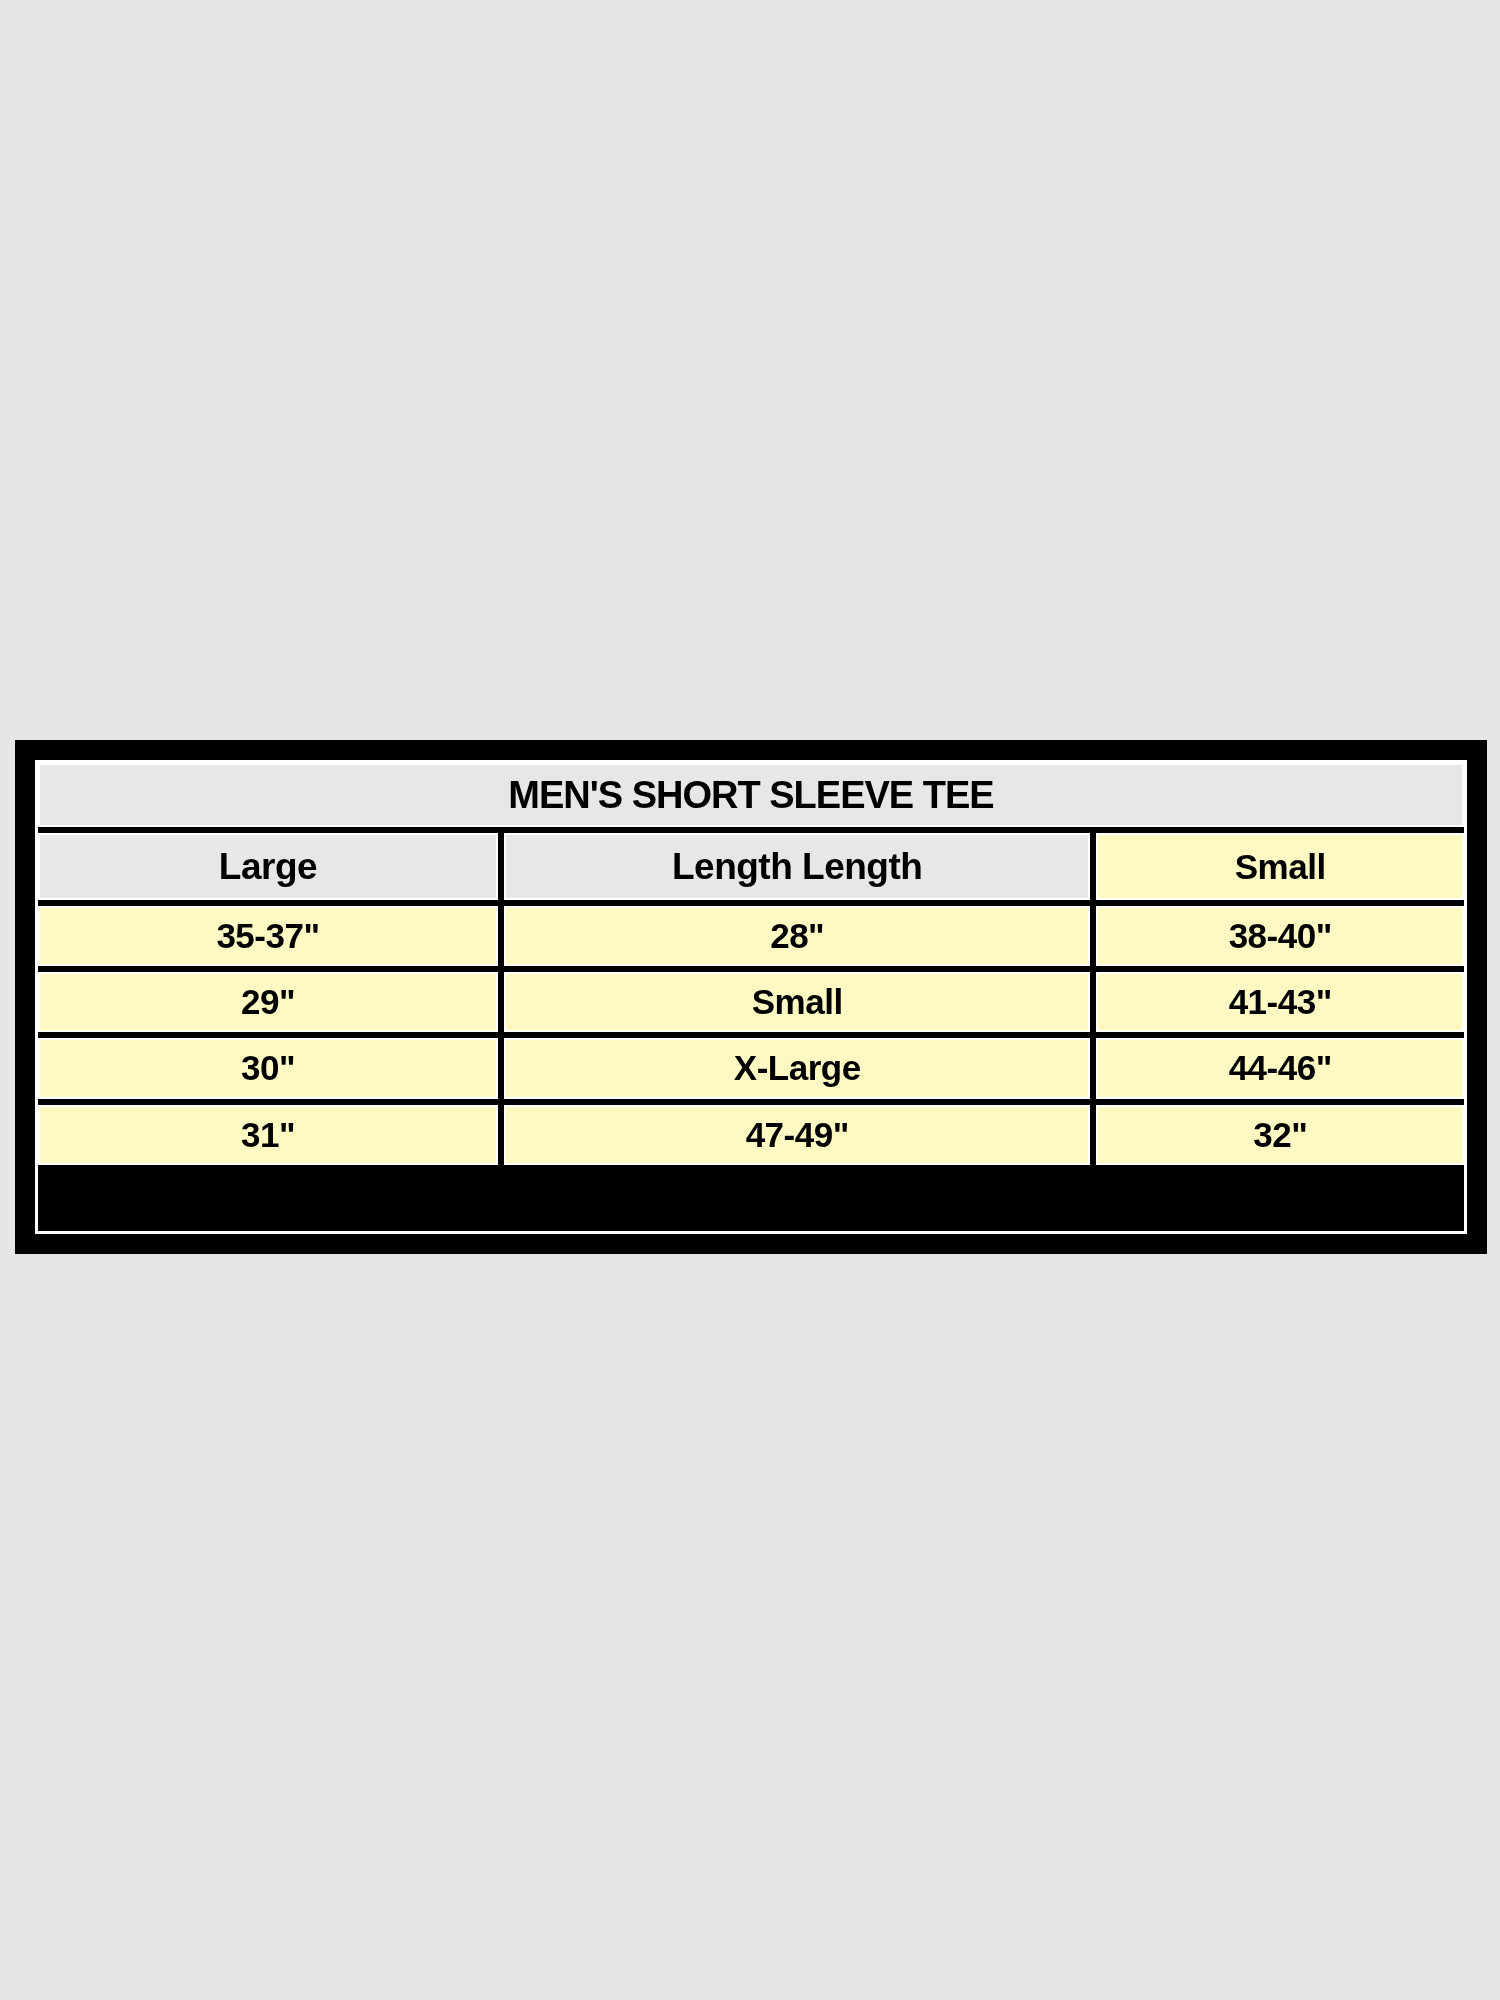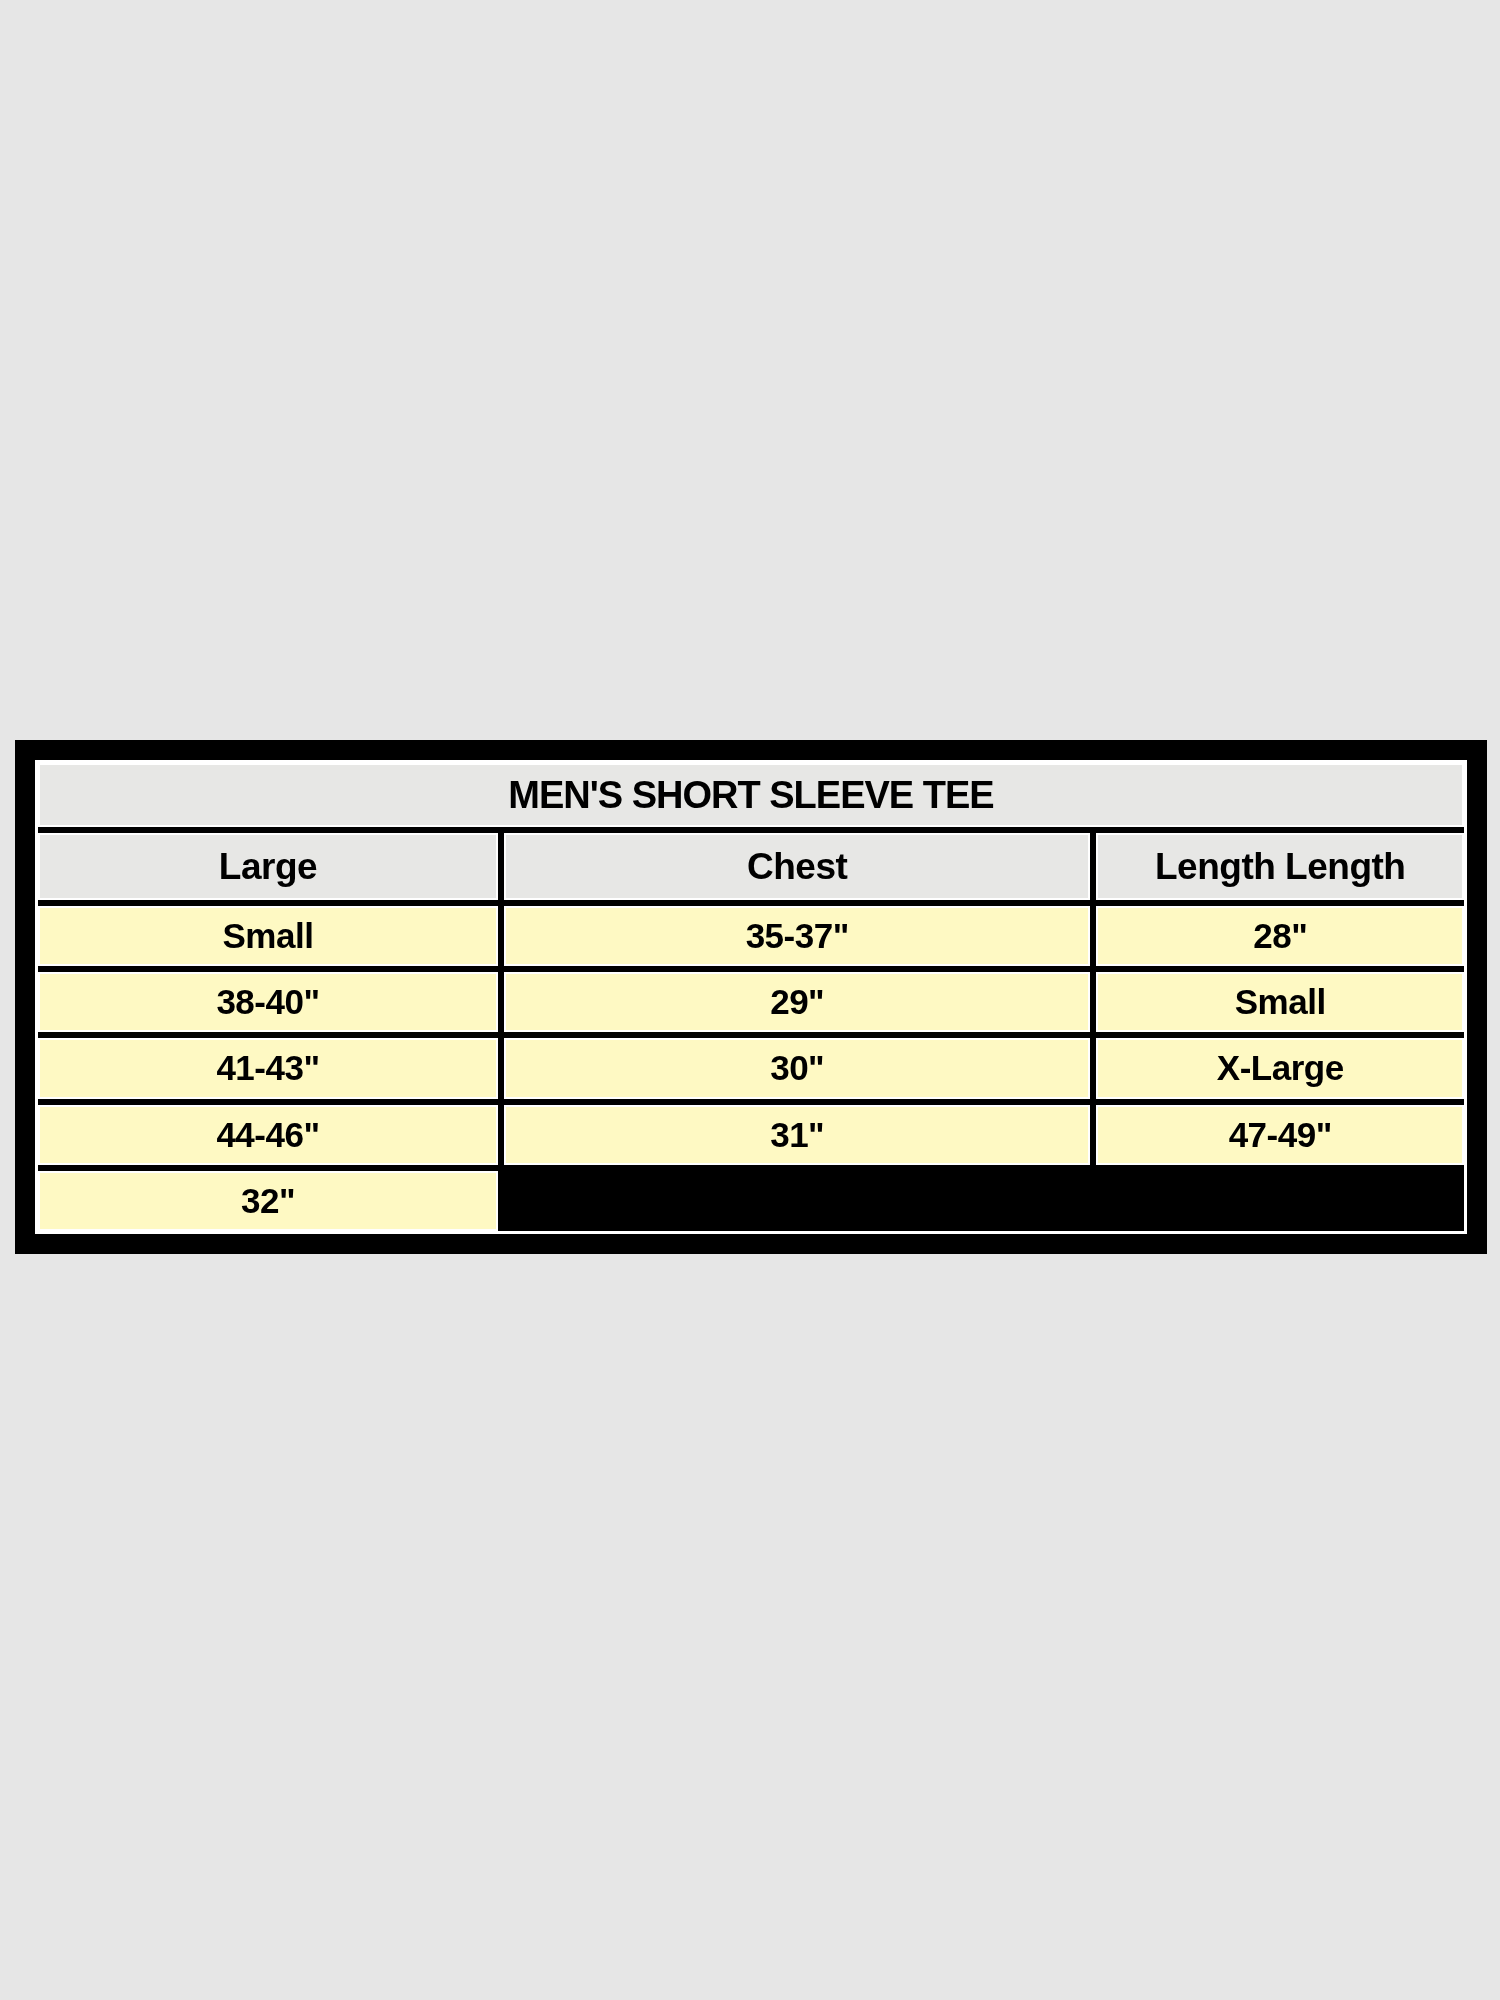--- a/index.html
+++ b/index.html
@@ -64,21 +64,20 @@
 </style>
 </head>
 <body>
 
 <div class="size-chart">
   <div class="grid">
 
     <div class="cell title">MEN'S SHORT SLEEVE TEE</div>
 
     <div class="cell header">Large</div>
-    <div class="cell header">Chest</div>
     <div class="cell header">Length Length</div>
 
     <div class="cell data">Small</div>
     <div class="cell data">35-37"</div>
     <div class="cell data">28"</div>
 
     <div class="cell data">38-40"</div>
     <div class="cell data">29"</div>
 
     <div class="cell data">Small</div>

